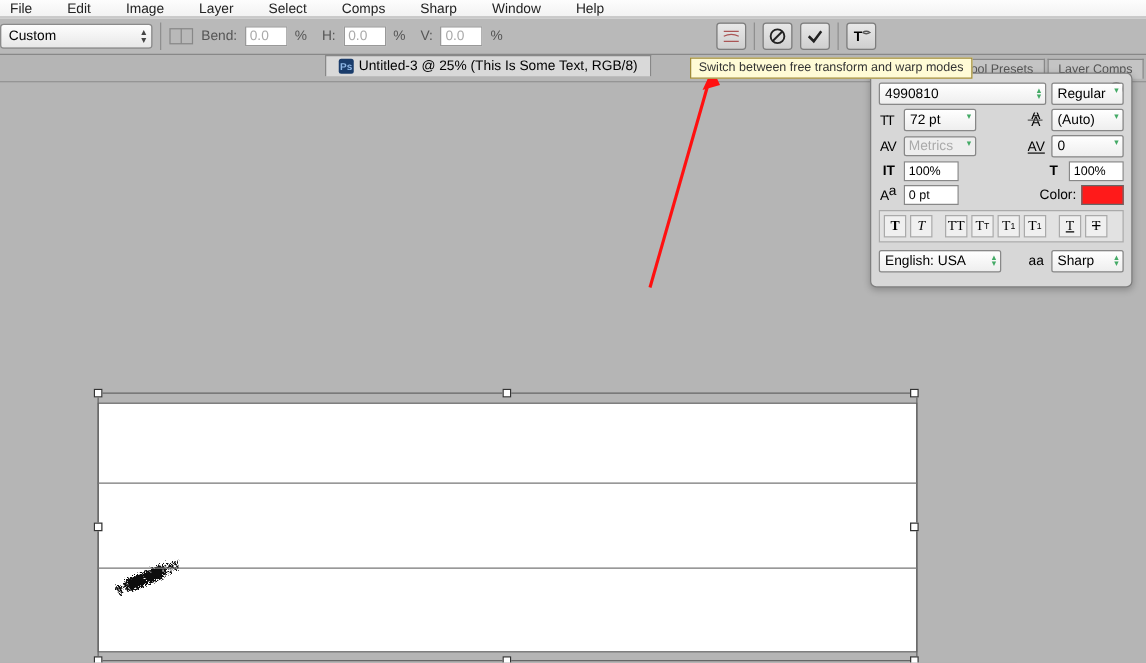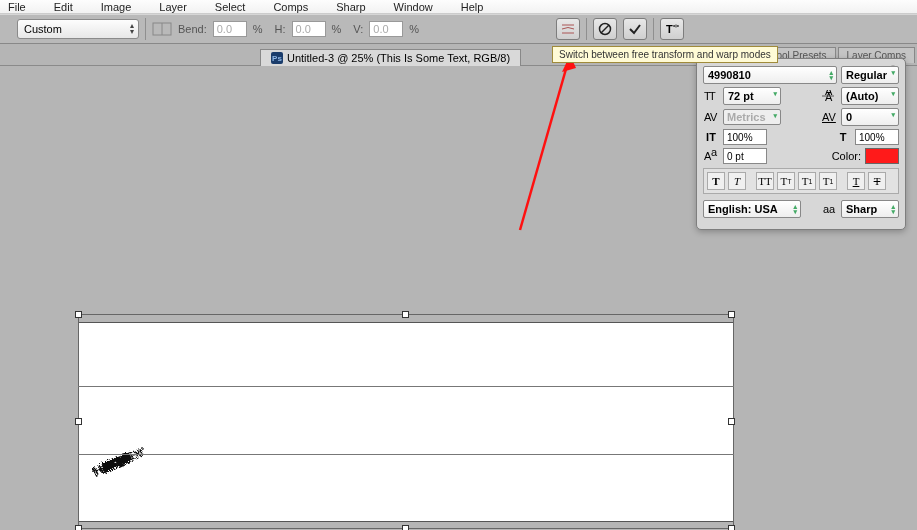--- a/index.html
+++ b/index.html
@@ -1,33 +1,33 @@
 <!DOCTYPE html>
 <html><head>
 <meta charset="utf-8">
 <style>
 * { margin: 0; padding: 0; box-sizing: border-box; font-family: "Lucida Grande", Arial, sans-serif; font-size: 11px; }
 body { background: #b5b5b5; width: 917px; height: 530px; overflow: hidden; position: relative; }
 
 .menubar { background: linear-gradient(#fdfdfd, #f2f2f2); height: 14px; display: flex; align-items: center; padding: 0 8px; gap: 28px; border-bottom: 1px solid #ccc; }
 .menubar span { color: #222; }
 
-.optbar { background: #b9b9b9; height: 30px; display: flex; align-items: center; padding: 0 17px; gap: 6px; border-top: 1px solid #d6d6d6; border-bottom: 1px solid #888; }
+.optbar { background: #b9b9b9; height: 30px; display: flex; align-items: center; padding: 0 0; gap: 6px; border-top: 1px solid #d6d6d6; border-bottom: 1px solid #888; }
 .select { background: linear-gradient(#fdfdfd,#e7e7e7); border: 1px solid #8a8a8a; border-radius: 3px; height: 20px; display: flex; align-items: center; padding: 0 6px; position: relative; }
 .select .arrows { position: absolute; right: 4px; font-size: 8px; line-height: 6px; color: #444; }
 .numfield { background: #fff; border: 1px solid #999; height: 16px; padding: 0 3px; color: #aaa; display: inline-flex; align-items: center; }
 .lbl { color: #555; }
 .vsep { width: 1px; height: 22px; background: #8f8f8f; }
 .iconbtn { width: 24px; height: 22px; background: linear-gradient(#e8e8e8,#cfcfcf); border: 1px solid #7d7d7d; border-radius: 3px; display: flex; align-items: center; justify-content: center; }
 .iconbtn svg { display: block; }
 
 .tabsrow { background: #b5b5b5; height: 22px; border-bottom: 1px solid #8a8a8a; position: absolute; top: 44px; left: 0; right: 0; display: flex; align-items: center; padding-left: 6px; justify-content: flex-end; }
 .palette-tab { background: #c4c4c4; border: 1px solid #888; border-bottom: none; padding: 2px 8px; color: #555; font-size: 10px; margin-right: 2px; }
 
-.doctab-area { position: absolute; top: 44px; left: 0; right: 0; height: 22px; display: flex; align-items: flex-end; padding-left: 260px; }
+.doctab-area { position: absolute; top: 44px; left: 0; right: 0; height: 22px; display: flex; align-items: flex-start; padding-left: 260px; }
 .doctab { background: #d9d9d9; border: 1px solid #888; border-bottom: none; padding: 2px 10px; display: flex; align-items: center; gap: 4px; font-size: 10px; }
 .psicon { width: 12px; height: 12px; background: #1a3c6b; color: #8fb7e6; font-size: 8px; font-weight: bold; display: inline-flex; align-items: center; justify-content: center; border-radius: 2px; }
 
 .canvas-area { position: absolute; top: 66px; left: 0; right: 0; bottom: 0; background: #b5b5b5; }
 .artboard { position: absolute; left: 78px; top: 256px; width: 656px; height: 200px; background: #fff; border: 1px solid #555; }
 .bbox { position: absolute; left: 78px; top: 248px; width: 656px; height: 215px; border: 1px solid #666; }
 .hline { position: absolute; left: 78px; width: 656px; border-top: 1px solid #777; }
 .handle { position: absolute; width: 7px; height: 7px; background: #fff; border: 1px solid #333; }
 
 .warptext { position: absolute; left: 92px; top: 280px; width: 630px; height: 180px; }
@@ -36,21 +36,21 @@
 .arrow { position: absolute; left: 470px; top: 50px; }
 
 .tooltip { position: absolute; left: 552px; top: 46px; background: #fffbd6; border: 1px solid #a08b3a; padding: 2px 6px; font-size: 10px; color: #333; z-index: 50; }
 
 .panel { position: absolute; right: 11px; top: 58px; width: 210px; background: #d7d7d7; border: 1px solid #7e7e7e; border-radius: 5px; padding: 4px 6px 8px; box-shadow: 0 2px 6px rgba(0,0,0,0.25); }
 .panel-tabs { display: flex; gap: 2px; margin-bottom: 3px; }
 .ptab { background: #c7c7c7; border: 1px solid #999; padding: 1px 7px; font-size: 10px; color: #444; border-radius: 3px 3px 0 0; }
 .ptab.active { background: #e7e7e7; color: #000; }
 .panel .menu-icon { position: absolute; right: 4px; top: 6px; width: 16px; height: 12px; }
 .row { display: flex; align-items: center; gap: 4px; margin: 3px 0; }
-.drop { background: linear-gradient(#fff,#eee); border: 1px solid #888; height: 18px; padding: 0 14px 0 4px; position: relative; display: flex; align-items: center; font-size: 10px; border-radius: 2px; font-weight: bold; }
+.drop { background: linear-gradient(#fff,#eee); border: 1px solid #888; height: 18px; padding: 0 14px 0 4px; position: relative; display: flex; align-items: center; font-size: 10px; border-radius: 2px; }
 .drop .ar { position: absolute; right: 3px; top: 3px; font-size: 7px; color: #4a6; line-height: 5px; }
 .txtin { background: #fff; border: 1px solid #888; height: 16px; padding: 0 3px; font-size: 10px; display: flex; align-items: center; }
 .txtin.dis { color: #aaa; background: #eee; }
 .picon { width: 16px; height: 14px; display: inline-flex; align-items: center; justify-content: center; font-size: 11px; }
 .swatch { width: 34px; height: 16px; border: 1px solid #666; }
 .stylebtns { display: flex; gap: 3px; border: 1px solid #aaa; padding: 3px; background: #e2e2e2; margin-top: 4px; }
 .sbtn { width: 18px; height: 18px; border: 1px solid #aaa; display: flex; align-items: center; justify-content: center; font-family: Georgia, serif; background: #f0f0f0; }
 .sbtn .sub { font-size: 7px; }
 </style>
 </head>

